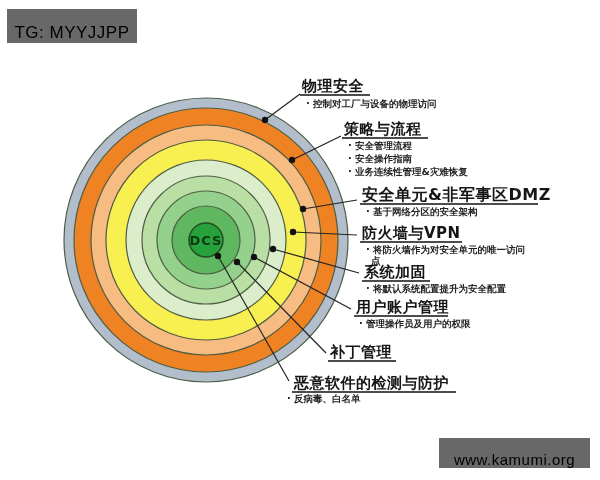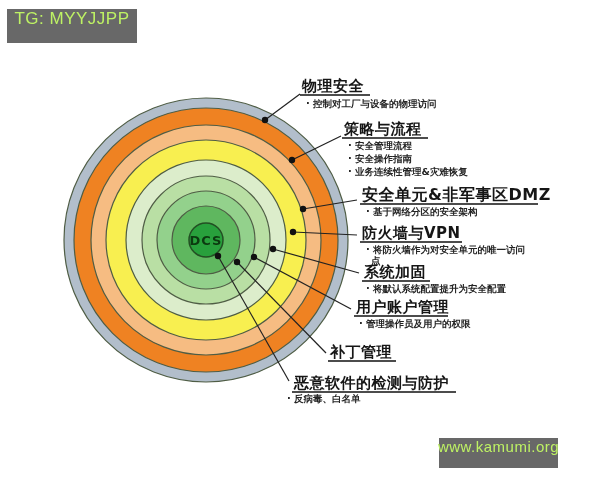--- a/index.html
+++ b/index.html
@@ -6,27 +6,27 @@
   #stage{
     position:relative;
     width:600px;height:480px;
     background:#ffffff;
     overflow:hidden;
     font-family:"DejaVu Sans",sans-serif;
   }
   .watermark{
     position:absolute;
     background:#686868;
-    color:#bef264;
-    display:flex;align-items:flex-start;justify-content:center;
+    color:#000000;
+    display:flex;align-items:flex-end;justify-content:center;
     font-family:"Liberation Sans",sans-serif;
     letter-spacing:0.5px;
   }
   #wm-top{left:7px;top:9px;width:130px;height:34px;font-size:17px;}
-  #wm-bottom{left:439px;top:438px;width:119px;height:30px;font-size:15px;}
+  #wm-bottom{left:439px;top:438px;width:151px;height:30px;font-size:15px;}
   svg{position:absolute;left:0;top:0;}
   svg text{font-family:"DejaVu Sans",sans-serif;}
   .layer-title{font-weight:bold;fill:#161616;}
   .bullet-text{fill:#242424;font-weight:600;}
   .dcs-label{font-weight:bold;fill:#0c3a10;letter-spacing:1px;}
 </style>
 </head>
 <body>
 
 <div id="stage">

